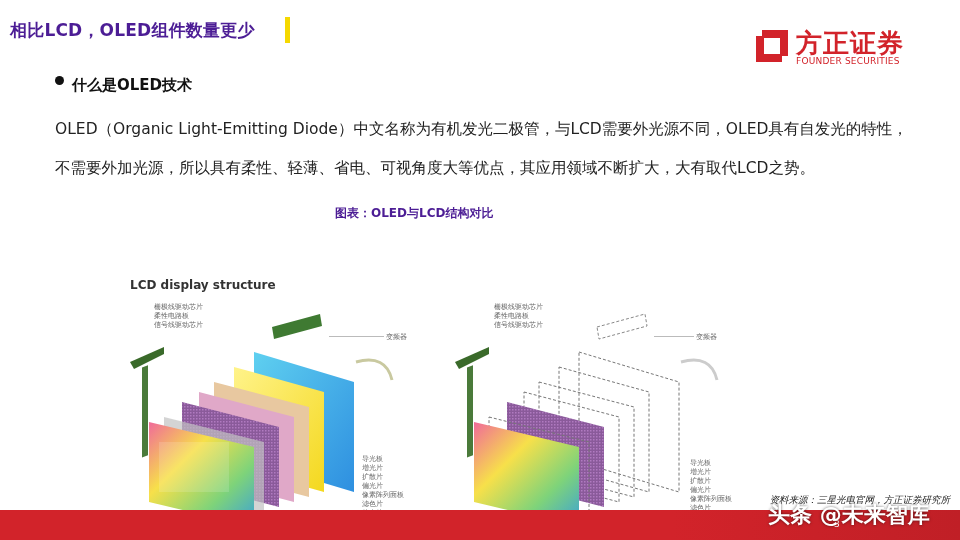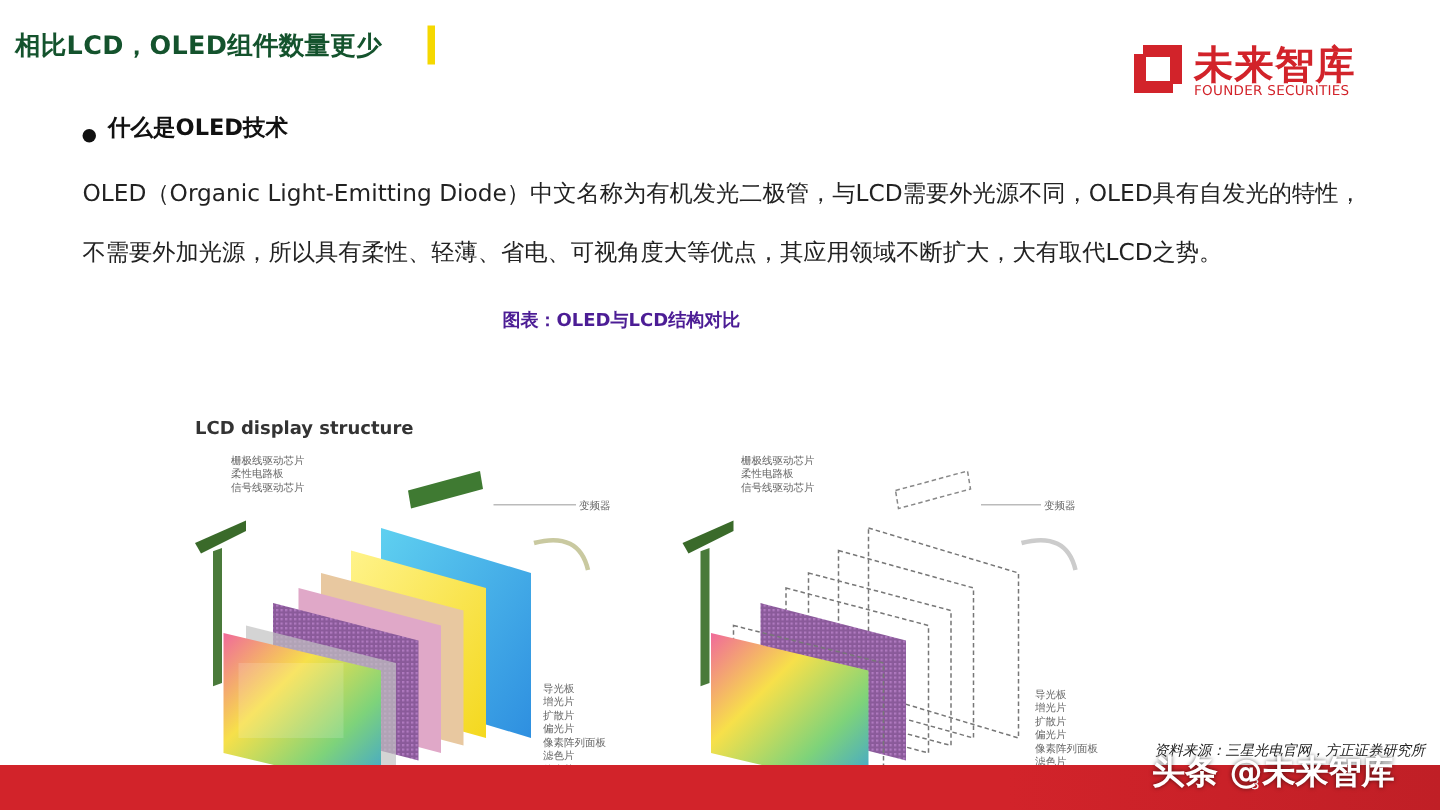--- a/index.html
+++ b/index.html
@@ -1,33 +1,33 @@
 <!DOCTYPE html>
 <html><head>
 <meta charset="utf-8">
 <style>
   * { box-sizing: border-box; margin: 0; padding: 0; }
   html, body { width: 960px; height: 540px; overflow: hidden; background: #ffffff; }
   body { position: relative; font-family: "DejaVu Sans", "Liberation Sans", sans-serif; color: #1a1a1a; }
 
   .title {
     position: absolute; left: 10px; top: 19px;
-    font-size: 17px; font-weight: bold; color: #14532d;
+    font-size: 17px; font-weight: bold; color: #4c1d95;
     letter-spacing: 0.2px;
   }
   .title-bar {
     position: absolute; left: 285px; top: 17px; width: 5px; height: 26px; background: #f5d800;
   }
 
   .logo { position: absolute; left: 754px; top: 28px; width: 160px; height: 40px; }
   .logo-mark { position: absolute; left: 0; top: 0; width: 36px; height: 36px; }
   .logo-cn { position: absolute; left: 42px; top: -2px; font-size: 26px; font-weight: bold; color: #d2232a; letter-spacing: 1px; }
   .logo-en { position: absolute; left: 42px; top: 28px; font-size: 9px; font-weight: normal; color: #d2232a; letter-spacing: 0.2px; white-space: nowrap; }
 
-  .bullet-row { position: absolute; left: 55px; top: 76px; display: flex; align-items: flex-end; }
+  .bullet-row { position: absolute; left: 55px; top: 76px; display: flex; align-items: flex-start; }
   .bullet-dot { width: 9px; height: 9px; border-radius: 50%; background: #111; margin-right: 8px; }
   .bullet-text { font-size: 15px; font-weight: bold; color: #111; }
 
   .para {
     position: absolute; left: 55px; top: 110px; width: 860px;
     font-size: 15.5px; line-height: 39px; color: #222;
   }
 
   .fig-caption {
     position: absolute; left: 335px; top: 205px;
@@ -65,21 +65,21 @@
 <body>
 
 <div class="title">相比LCD，OLED组件数量更少</div>
 <div class="title-bar"></div>
 
 <div class="logo">
   <svg class="logo-mark" viewBox="0 0 36 36">
     <polygon points="8,2 34,2 34,28 26,28 26,10 8,10" fill="#d2232a"></polygon>
     <polygon points="2,8 10,8 10,26 28,26 28,34 2,34" fill="#d2232a"></polygon>
   </svg>
-  <div class="logo-cn">未来智库</div>
+  <div class="logo-cn">方正证券</div>
   <div class="logo-en">FOUNDER SECURITIES</div>
 </div>
 
 <div class="bullet-row">
   <span class="bullet-dot"></span>
   <span class="bullet-text">什么是OLED技术</span>
 </div>
 
 <div class="para">OLED（Organic Light-Emitting Diode）中文名称为有机发光二极管，与LCD需要外光源不同，OLED具有自发光的特性，不需要外加光源，所以具有柔性、轻薄、省电、可视角度大等优点，其应用领域不断扩大，大有取代LCD之势。</div>
 

